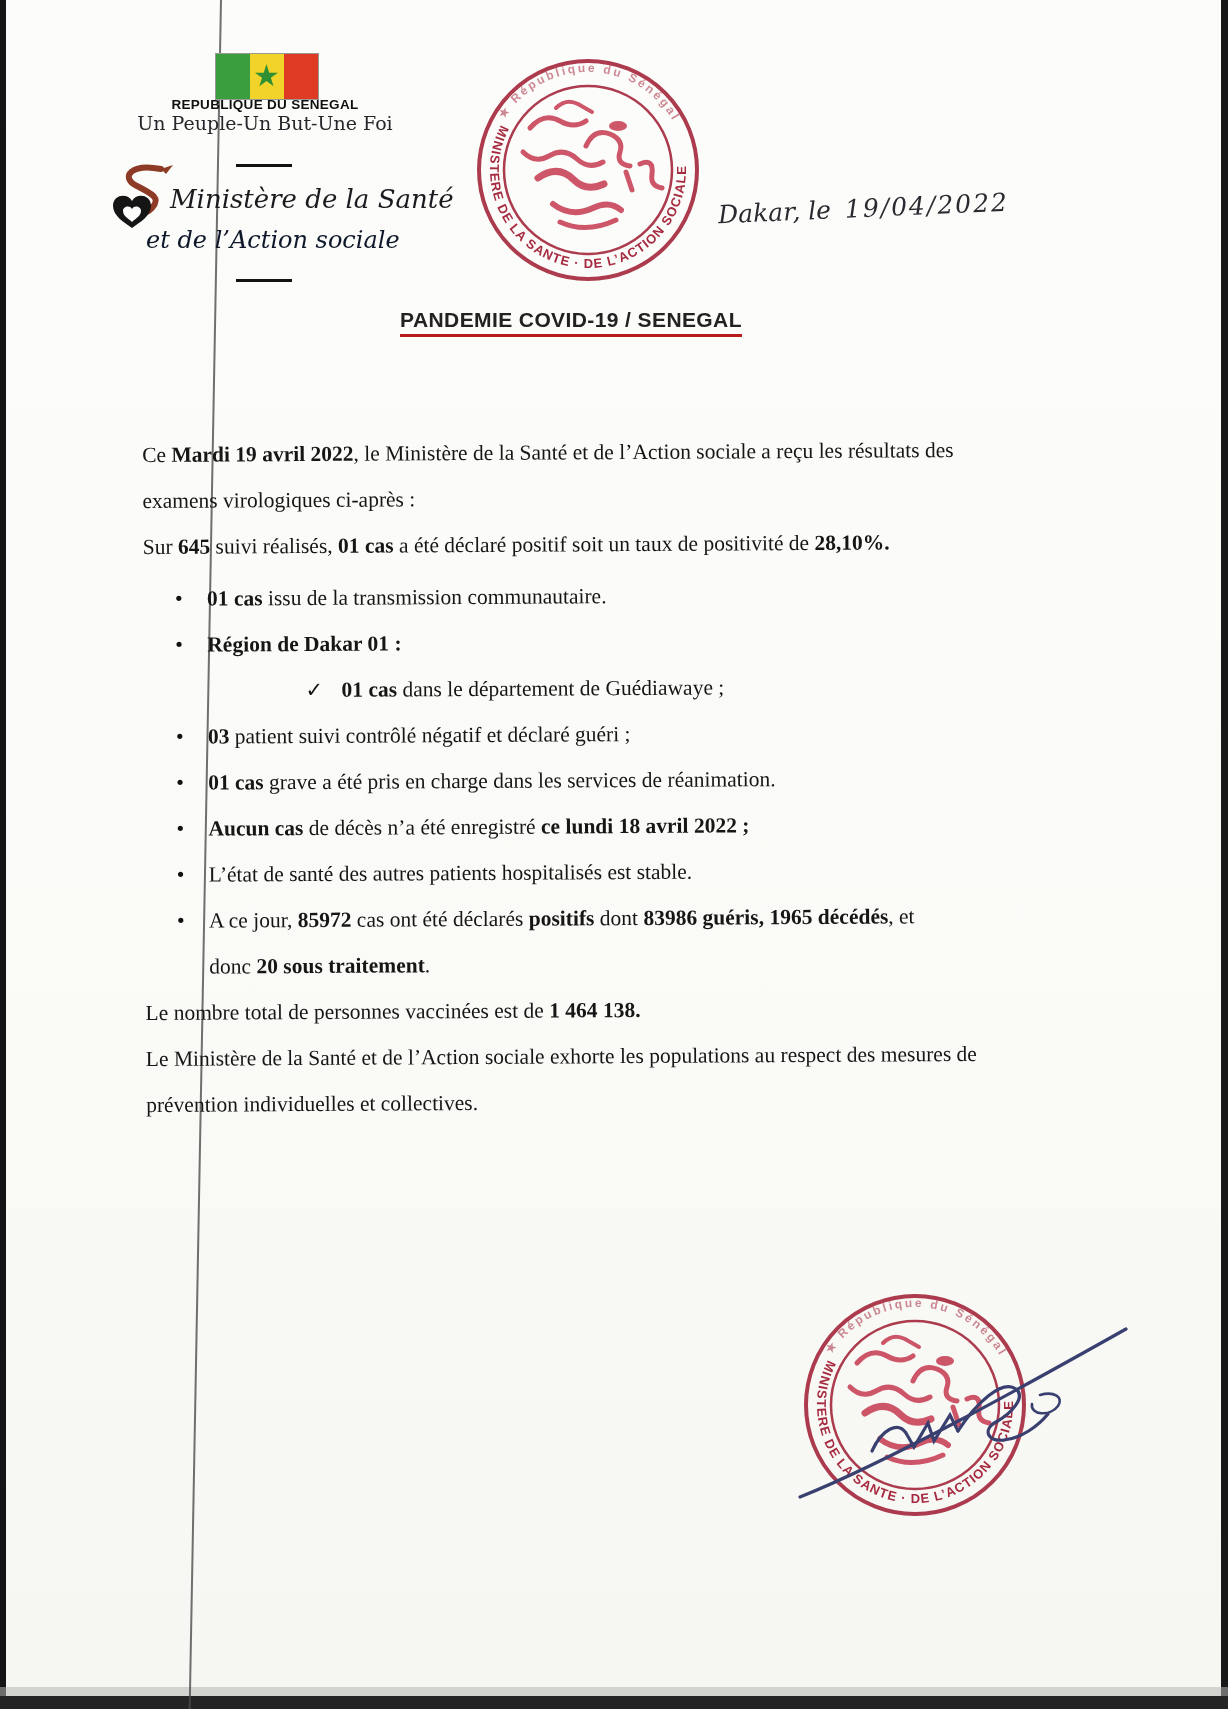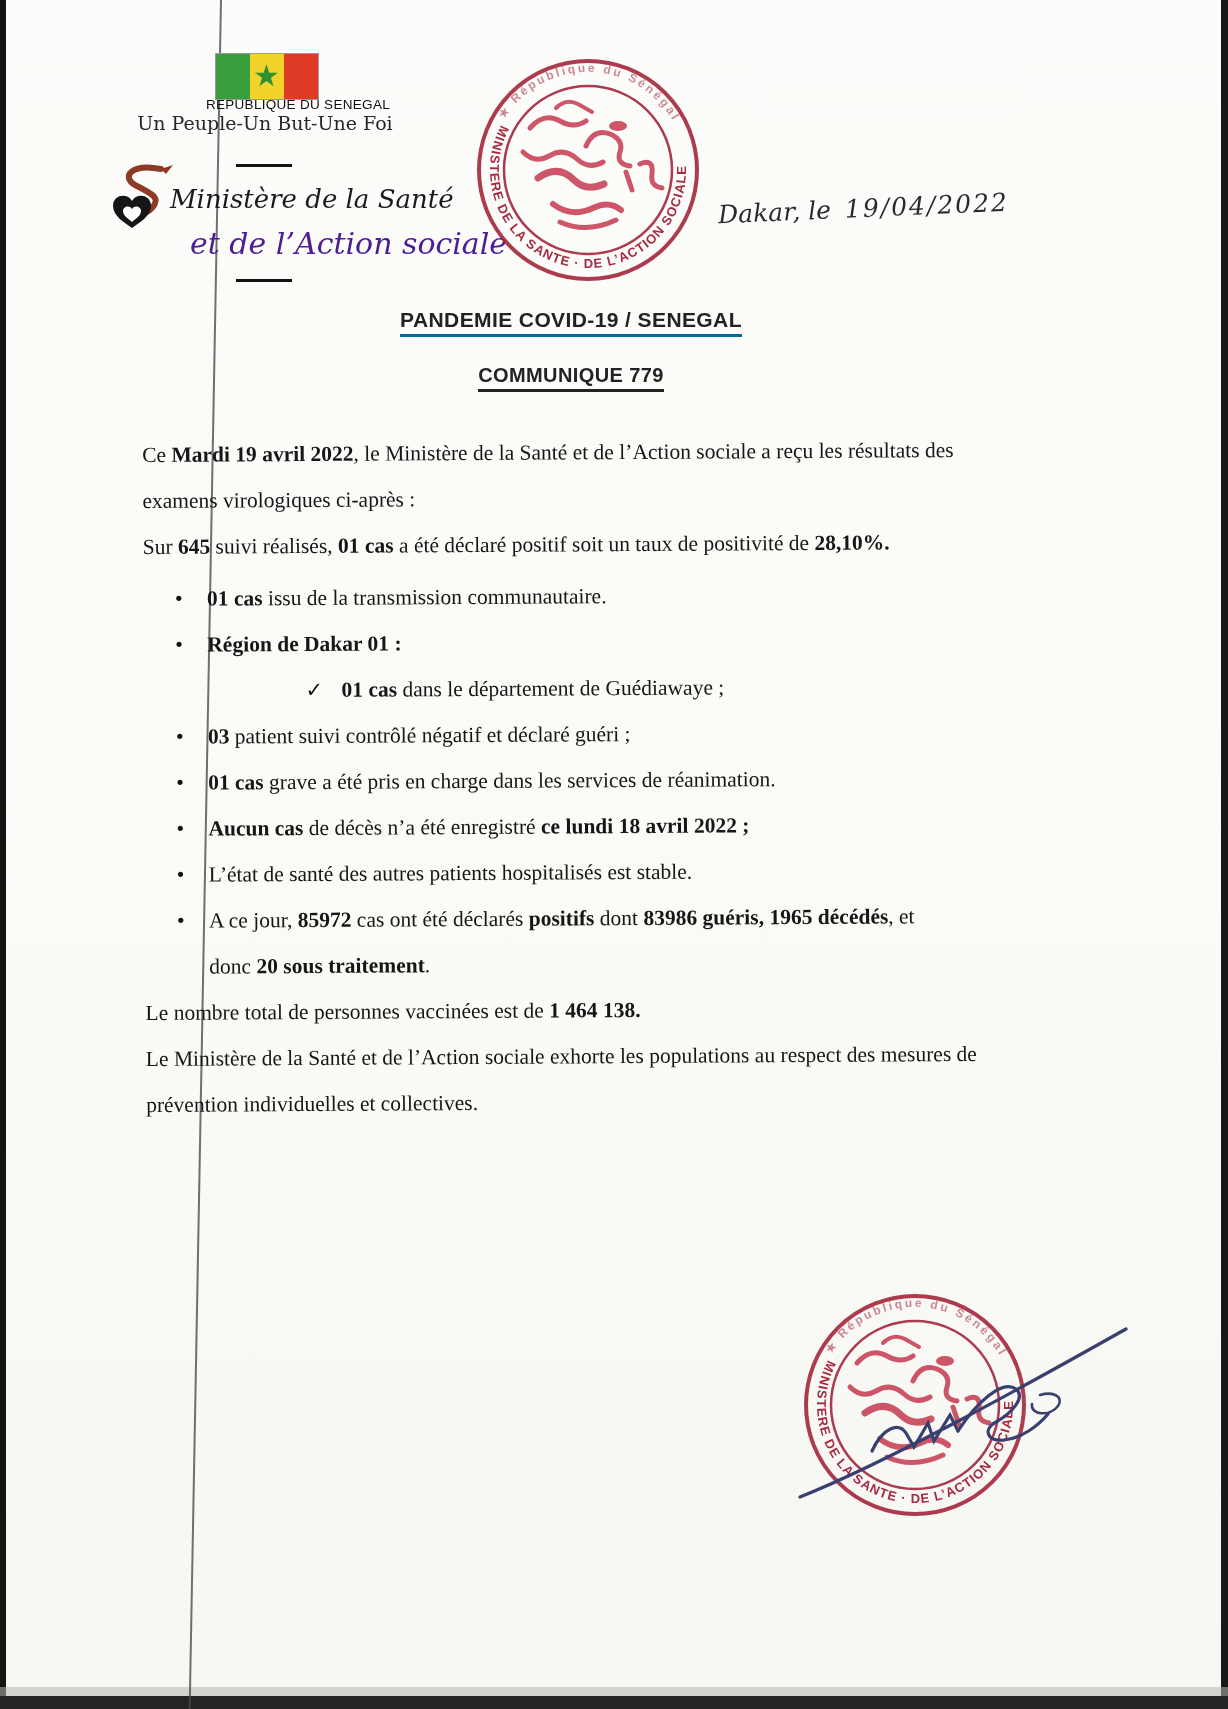--- a/index.html
+++ b/index.html
@@ -16,37 +16,37 @@
   .edge-bottom{left:0;bottom:0;width:100%;height:13px;background:#242424;}
   .edge-bottom-fade{left:0;bottom:13px;width:100%;height:9px;background:#b7b7b3;opacity:.55;}
   .scan-line{left:220px;top:0;width:2px;height:1712px;background:#4c4c4c;opacity:.8;
     transform:rotate(1.05deg);transform-origin:top center;}
 
   
   .flag{left:215px;top:53px;width:104px;height:47px;display:flex;border:1px solid #9a9a94;box-sizing:border-box;}
   .flag .band{flex:1;position:relative;}
   .flag .star{position:absolute;left:50%;top:50%;transform:translate(-52%,-54%);
     font-size:30px;line-height:30px;color:#2f8f33;font-family:"DejaVu Sans",sans-serif;}
-  .republic{left:140px;top:97px;width:250px;text-align:right;
-    font-family:"Liberation Sans",sans-serif;font-weight:normal;font-size:13.5px;letter-spacing:.3px;color:#101010;}
+  .republic{left:140px;top:97px;width:250px;text-align:center;
+    font-family:"Liberation Sans",sans-serif;font-weight:bold;font-size:13.5px;letter-spacing:.3px;color:#101010;}
   .motto{left:128px;top:112px;width:274px;text-align:center;
     font-family:"DejaVu Serif",serif;font-size:19px;color:#26262b;}
   .rule{background:#121212;height:3px;width:56px;}
   .rule1{left:236px;top:164px;}
   .rule2{left:236px;top:279px;}
   .ministry1{left:170px;top:184px;font-family:"DejaVu Serif",serif;font-style:italic;font-size:26px;color:#1b1b1f;}
-  .ministry2{left:146px;top:226px;font-family:"DejaVu Serif",serif;font-style:italic;font-size:30px;color:#4c1d95;margin-left:44px;}
+  .ministry2{left:146px;top:226px;font-family:"DejaVu Serif",serif;font-style:italic;font-size:24px;color:#0f172a;}
   .dateline{left:718px;top:194px;font-family:"DejaVu Serif",serif;font-style:italic;font-size:25px;
     color:#2a2a30;transform:rotate(-2.5deg);white-space:nowrap;}
   .dateline .date{margin-left:14px;letter-spacing:2px;}
 
   
   .titles{left:140px;top:308px;width:862px;text-align:center;font-family:"Liberation Sans",sans-serif;}
   .title-main{display:inline-block;font-weight:bold;font-size:21px;letter-spacing:.4px;color:#222;
-    border-bottom:3px solid #0369a1;padding-bottom:2px;}
+    border-bottom:3px solid #b91c1c;padding-bottom:2px;}
   .title-sub{display:inline-block;font-weight:bold;font-size:20px;letter-spacing:.4px;color:#222;
     border-bottom:3px solid #222;padding-bottom:2px;margin-top:27px;}
 
   
   .content{left:142px;top:432px;width:866px;font-size:21.5px;line-height:46px;color:#161616;
     transform:rotate(-.35deg);transform-origin:left top;}
   .content p{margin:0;}
   .b{font-weight:bold;}
   ul.case-list{list-style:none;margin:6px 0 0 0;padding:0;}
   ul.case-list li{position:relative;padding-left:64px;padding-right:84px;}
@@ -118,21 +118,20 @@
     <path d="M85 154 q18 14 40 4 q16 -8 28 2" stroke-width="6"></path>
     <path d="M118 96 q8 -18 24 -12 q14 6 10 18 q-4 12 10 14" stroke-width="5"></path>
     <path d="M158 122 l6 18 M172 114 q14 -6 12 10 q-2 12 10 14" stroke-width="5"></path>
     <ellipse cx="150" cy="76" rx="9" ry="5" fill="#c4324a" stroke="none"></ellipse>
     <path d="M92 172 q26 12 56 -2" stroke-width="5"></path>
   </g>
 </svg>
 
 <div class="abs titles">
   <div><span class="title-main">PANDEMIE COVID-19 / SENEGAL</span></div>
-  <div><span class="title-sub">COMMUNIQUE 779</span></div>
 </div>
 
 <div class="abs content">
   <p><span>Ce </span><span class="b">Mardi 19 avril 2022</span><span>, le Ministère de la Santé et de l’Action sociale a reçu les résultats des examens virologiques ci-après :</span></p>
   <p><span>Sur </span><span class="b">645</span><span> suivi réalisés, </span><span class="b">01 cas</span><span> a été déclaré positif soit un taux de positivité de </span><span class="b">28,10%.</span></p>
   <ul class="case-list">
       <li class="bullet"><span class="marker">•</span><span class="li-text"><span class="b">01 cas</span><span> issu de la transmission communautaire.</span></span></li>
       <li class="bullet"><span class="marker">•</span><span class="li-text"><span class="b">Région de Dakar 01 :</span></span></li>
       <li class="check"><span class="marker">✓</span><span class="li-text"><span class="b">01 cas</span><span> dans le département de Guédiawaye ;</span></span></li>
       <li class="bullet"><span class="marker">•</span><span class="li-text"><span class="b">03</span><span> patient suivi contrôlé négatif et déclaré guéri ;</span></span></li>

